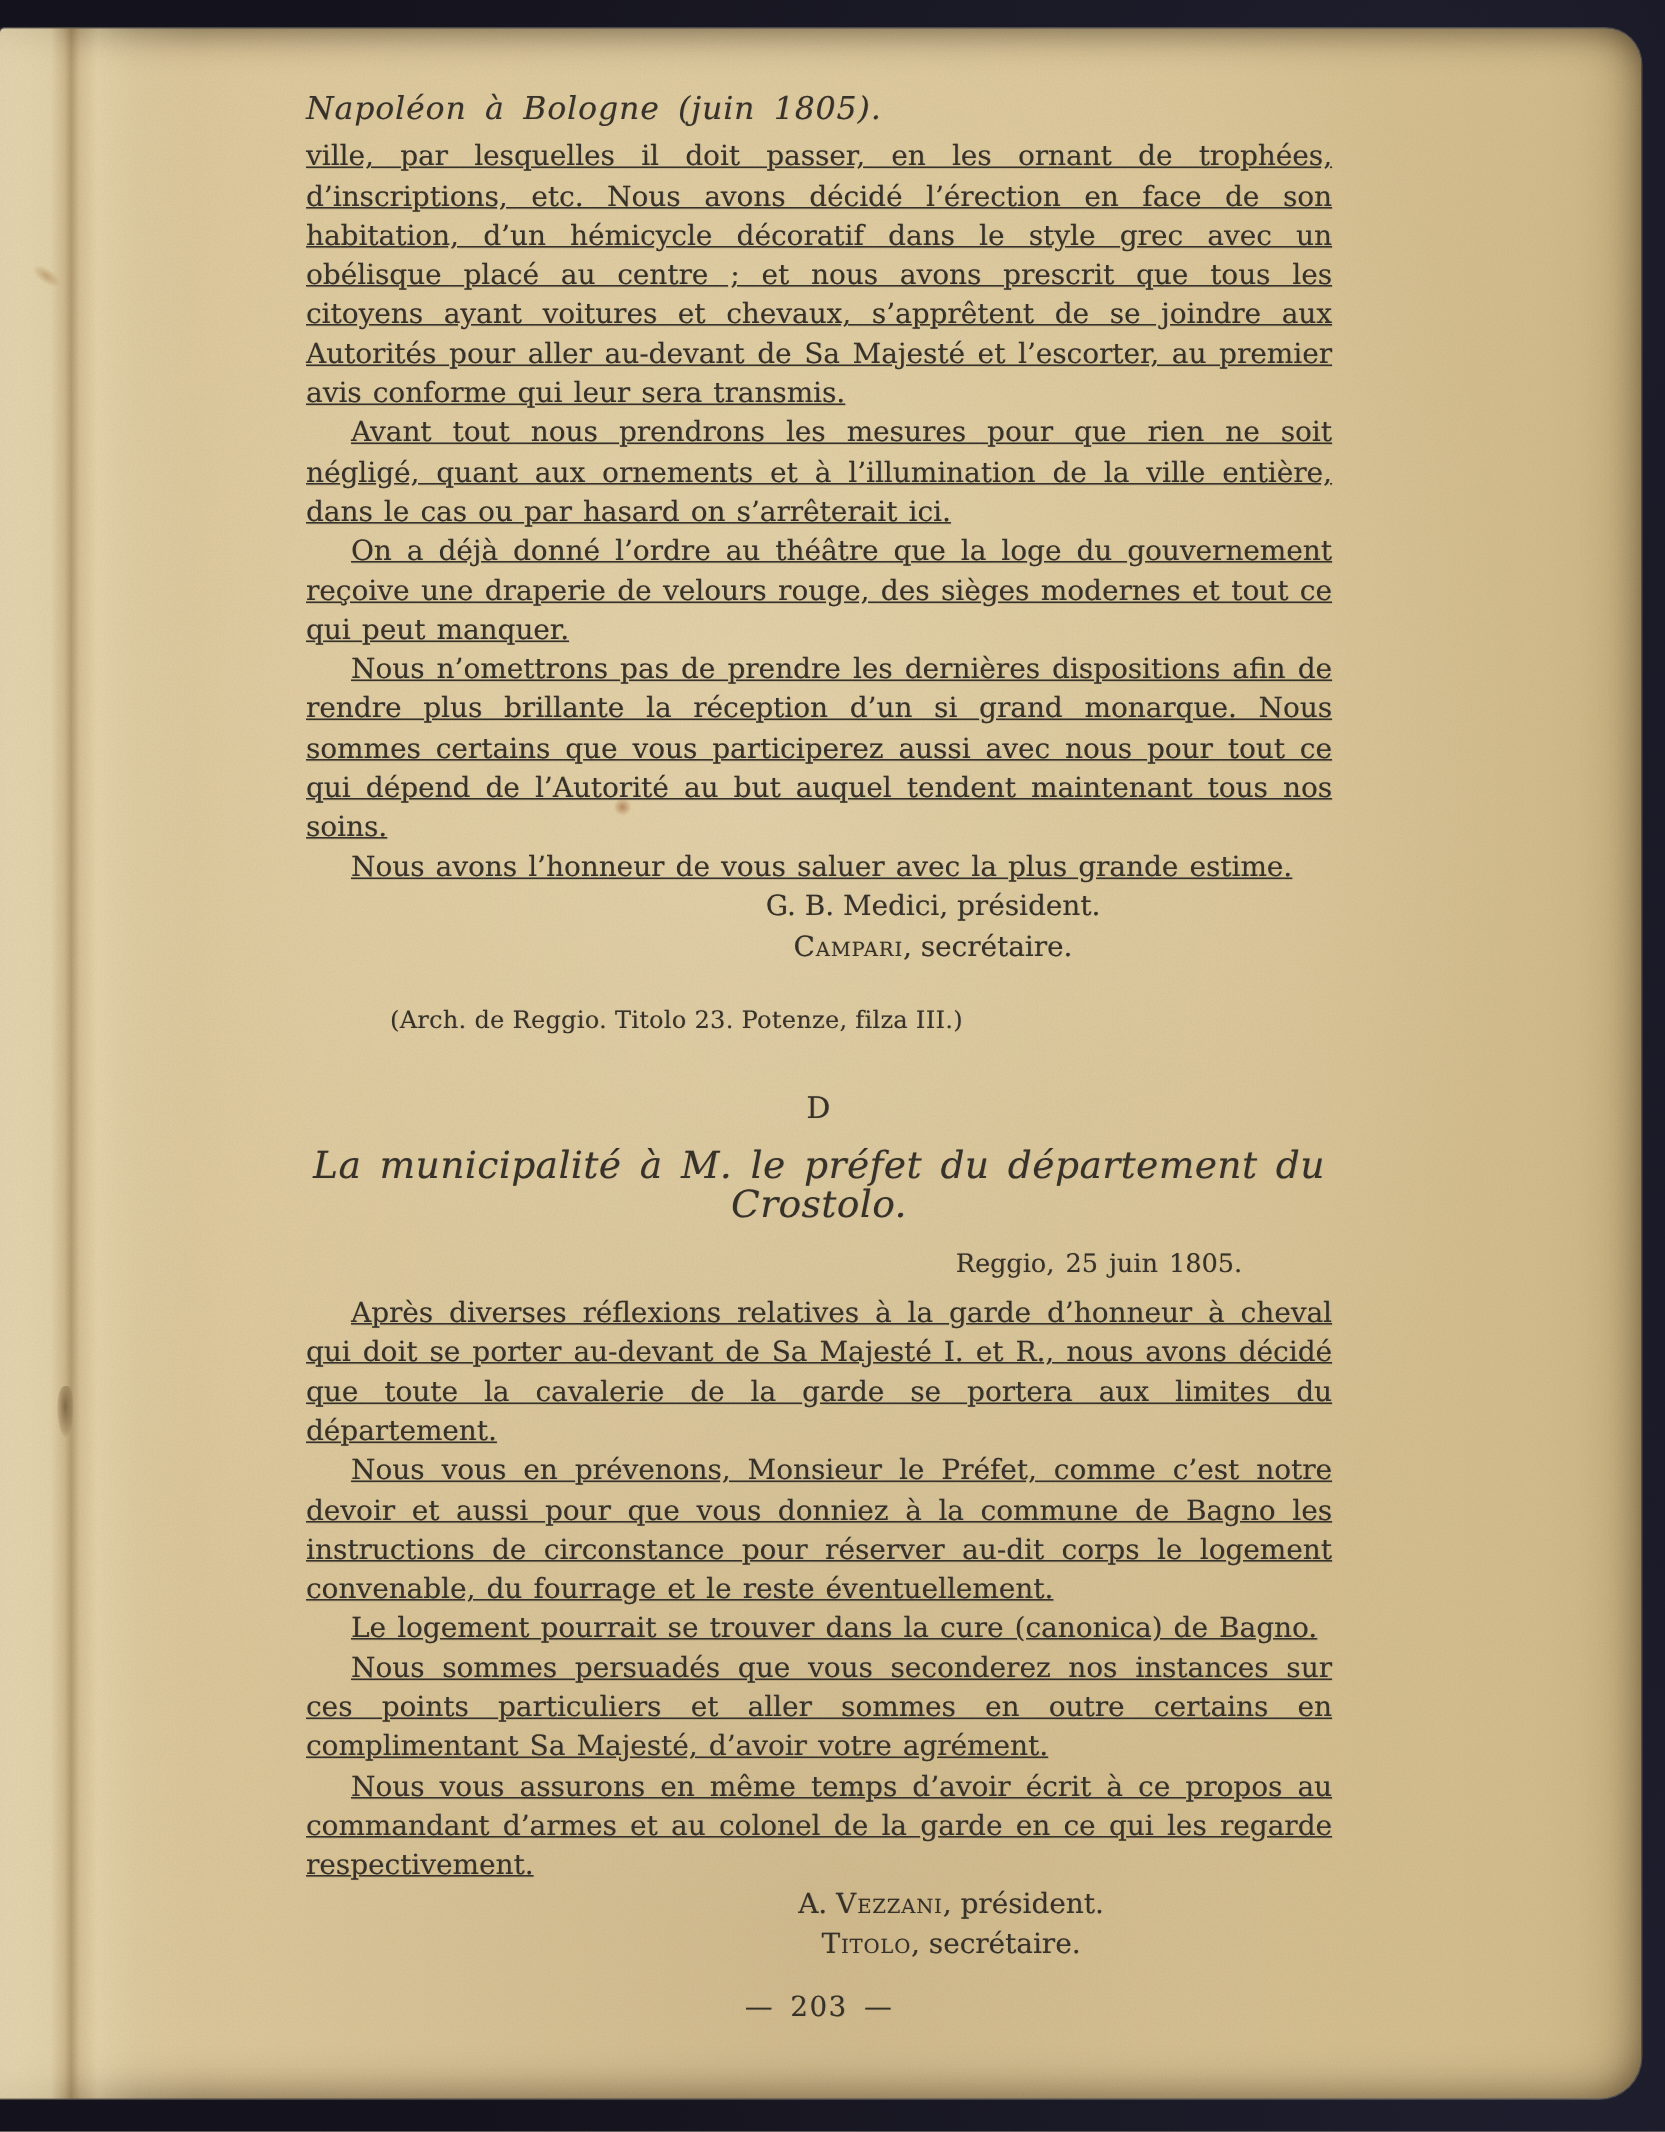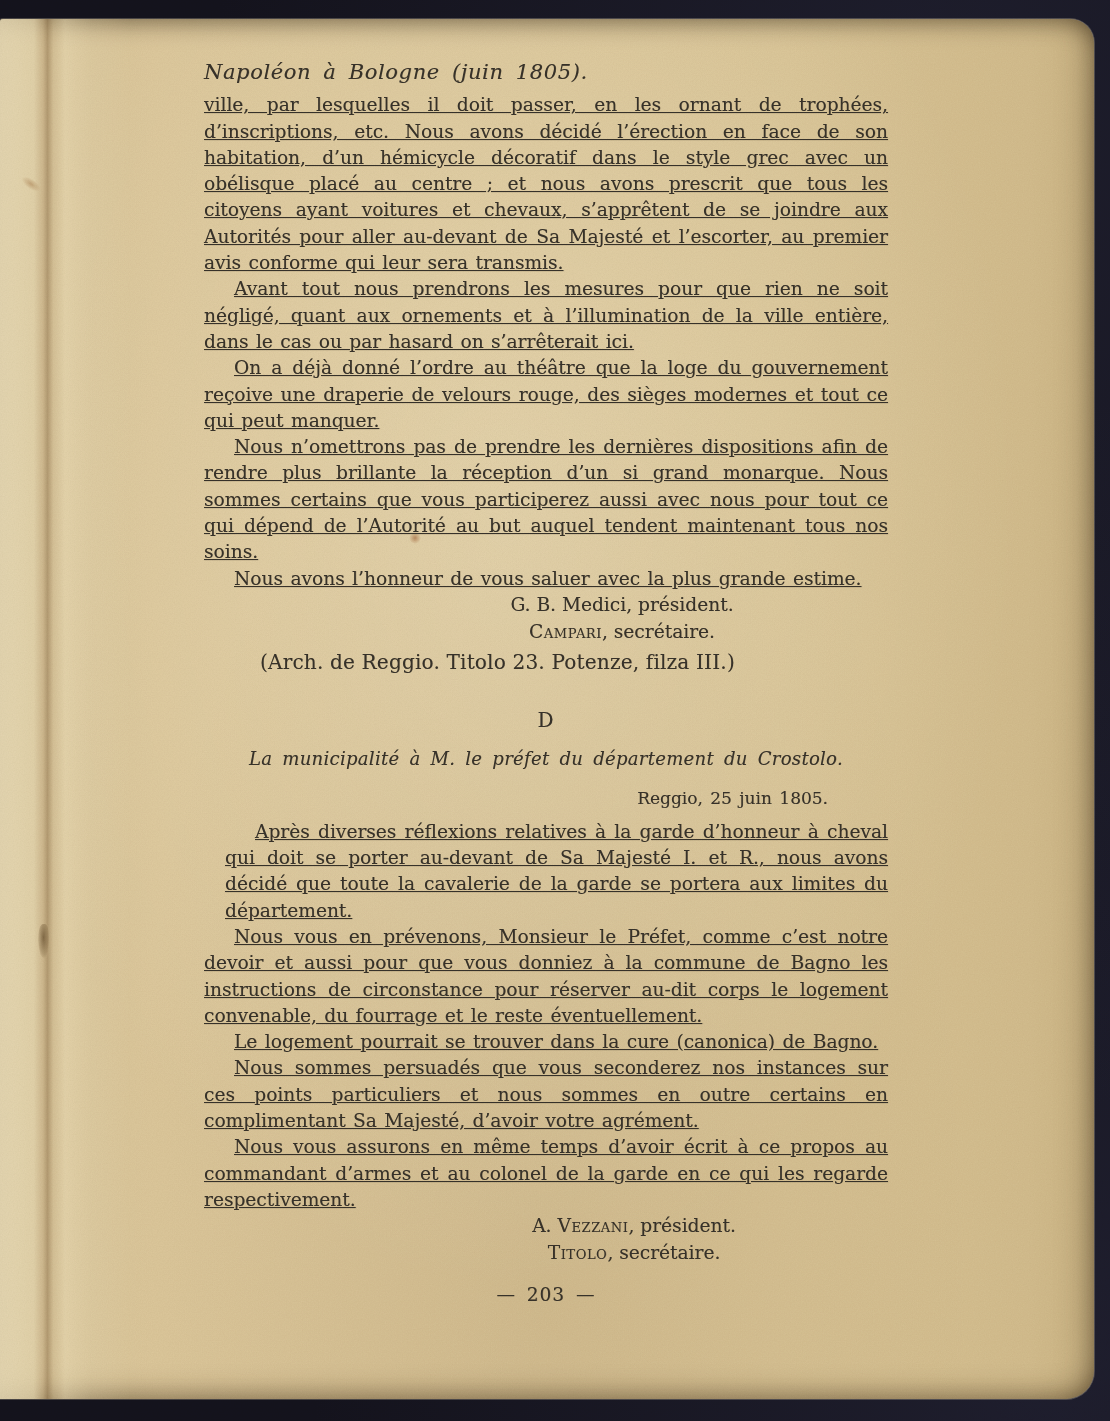--- a/index.html
+++ b/index.html
@@ -83,45 +83,45 @@
     word-spacing:5px;
   }
   .content p{
     margin:0;
     text-align:justify;
     text-indent:30px;
     word-spacing:1.5px;
     text-decoration:underline;
   }
   p.first{ text-indent:0; margin-top:7px; }
-  p.lead{ margin-top:7px;margin-left:21px; }
+  p.lead{ margin-top:7px; }
   .sig-line{
     text-align:center;
     line-height:26.8px;
   }
   .shift1{ transform:translateX(76px); }
   .shift2{ transform:translateX(88px); }
   .sc{ font-variant:small-caps; letter-spacing:0.6px; }
   .archive{
-    margin-top:3px;
+    margin-top:21px;
     margin-left:56px;
-    font-size:20px;
+    font-size:16px;
     letter-spacing:0.2px;
   }
   .sec-letter{
     margin-top:32px;
     text-align:center;
     font-size:20px;
     letter-spacing:1px;
   }
   .sec-title{
     margin-top:13px;
     text-align:center;
     font-style:italic;
-    font-size:18px;
+    font-size:25px;
     word-spacing:4px;
     letter-spacing:0.3px;
   }
   .dateline{
     margin-top:13px;
     text-align:right;
     padding-right:60px;
     font-size:17px;
     word-spacing:2px;
   }
@@ -169,21 +169,21 @@
 
     <div class="archive">(Arch. de Reggio. Titolo 23. Potenze, filza III.)</div>
 
     <div class="sec-letter">D</div>
     <div class="sec-title">La municipalité à M. le préfet du département du Crostolo.</div>
     <div class="dateline">Reggio, 25 juin 1805.</div>
 
     <p class="lead">Après diverses réflexions relatives à la garde d’honneur à cheval qui doit se porter au-devant de Sa Majesté I. et R., nous avons décidé que toute la cavalerie de la garde se portera aux limites du département.</p>
     <p>Nous vous en prévenons, Monsieur le Préfet, comme c’est notre devoir et aussi pour que vous donniez à la commune de Bagno les instructions de circonstance pour réserver au-dit corps le logement convenable, du fourrage et le reste éventuellement.</p>
     <p>Le logement pourrait se trouver dans la cure (canonica) de Bagno.</p>
-    <p>Nous sommes persuadés que vous seconderez nos instances sur ces points particuliers et nous sommes en outre certains en complimentant Sa Majesté, d’avoir votre agrément.</p>
+    <p>Nous sommes persuadés que vous seconderez nos instances sur ces points particuliers et aller sommes en outre certains en complimentant Sa Majesté, d’avoir votre agrément.</p>
     <p>Nous vous assurons en même temps d’avoir écrit à ce propos au commandant d’armes et au colonel de la garde en ce qui les regarde respectivement.</p>
 
     <div class="sig-line shift2">
       <span>A. </span><span class="sc">Vezzani</span><span>, président.</span>
     </div>
     <div class="sig-line shift2">
       <span></span><span class="sc">Titolo</span><span>, secrétaire.</span>
     </div>
 
     <div class="pageno">— 203 —</div>

